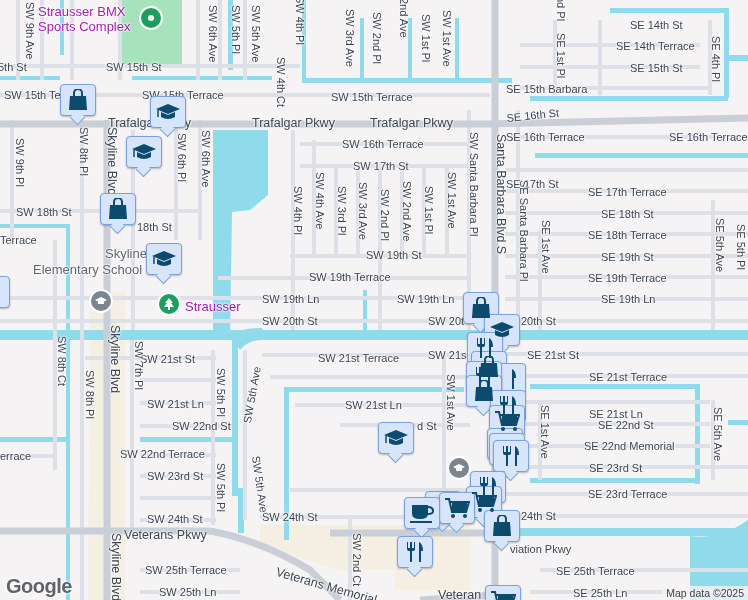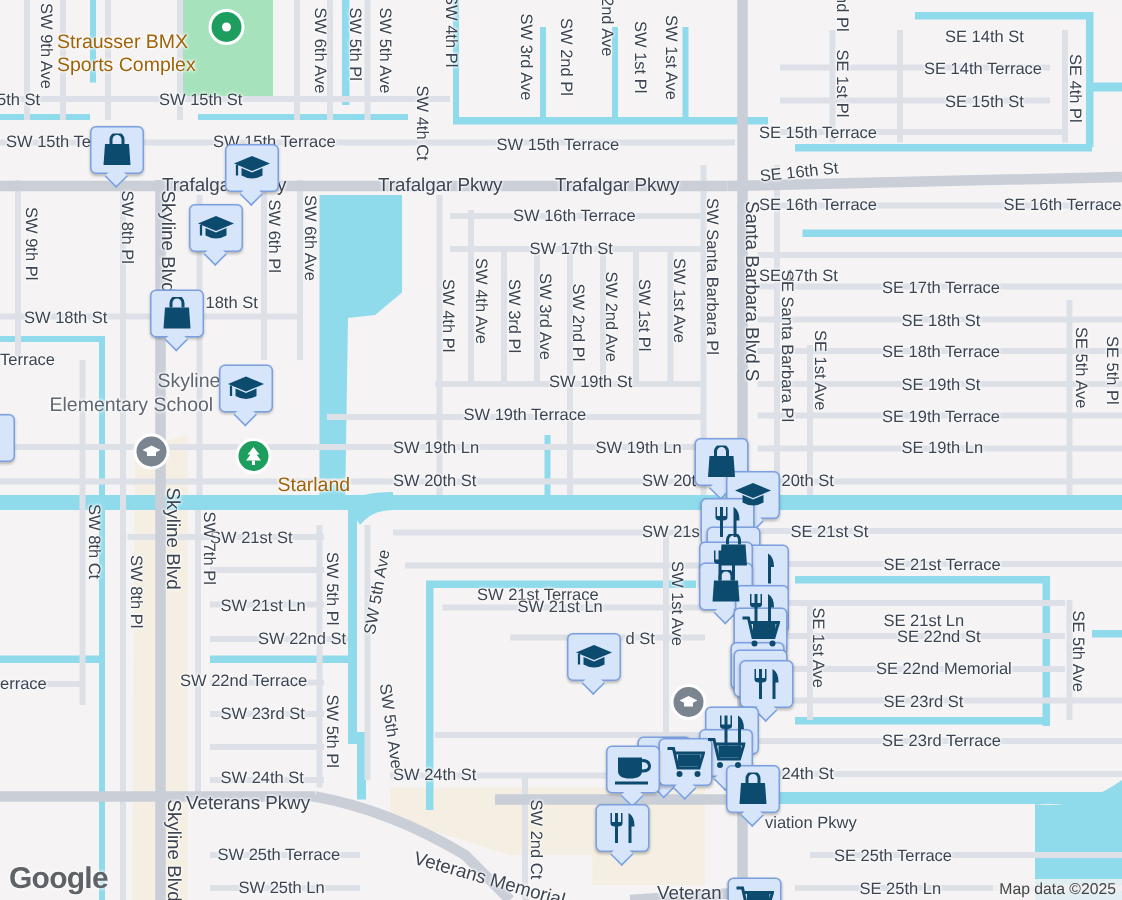--- a/index.html
+++ b/index.html
@@ -3,21 +3,21 @@
 <meta charset="utf-8">
 <style>
   html,body{margin:0;padding:0;}
   body{width:748px;height:600px;overflow:hidden;background:#f5f3f4;font-family:"Liberation Sans",sans-serif;}
   #map{position:relative;width:748px;height:600px;overflow:hidden;background:#f5f3f4;}
   svg.layer{position:absolute;left:0;top:0;}
   .lbl{position:absolute;font-size:11px;color:#3c4452;white-space:nowrap;line-height:12px;
        text-shadow:0 0 2px #fff,0 0 2px #fff,0 0 3px #fff;}
   .lbl.v{transform-origin:0 0;transform:rotate(90deg);}
   .lbl.big{font-size:12.5px;}
-  .lbl.poi{color:#a16207;font-size:13px;line-height:15px;margin-top:16px;}
+  .lbl.poi{color:#a21caf;font-size:13px;line-height:15px;}
   .lbl.poig{color:#5f6672;font-size:13px;line-height:15px;}
   .pin{position:absolute;width:34px;height:30px;background:#d7e5fb;border:1px solid #7aa0e0;border-radius:4px;
        box-shadow:0 1px 2px rgba(0,0,0,.25);display:flex;align-items:center;justify-content:center;}
   .pin::after{content:"";position:absolute;left:11px;bottom:-8px;width:10px;height:10px;background:#d7e5fb;
        border-right:1px solid #7aa0e0;border-bottom:1px solid #7aa0e0;transform:rotate(45deg);}
   .pin svg{position:relative;z-index:1;}
   .gpin{position:absolute;width:20px;height:20px;border-radius:50%;display:flex;align-items:center;justify-content:center;
         box-shadow:0 0 0 2px #fff;}
   .gpin::after{content:"";position:absolute;left:6px;bottom:-5px;width:8px;height:8px;transform:rotate(45deg);z-index:-1;}
   .gpin.grey{background:#7b8590;} .gpin.grey::after{background:#7b8590;}
@@ -180,50 +180,50 @@
   <div class="lbl" style="left:106px;top:61px">SW 15th St</div>
   <div class="lbl" style="left:4px;top:89px">SW 15th Terrace</div>
   <div class="lbl" style="left:142px;top:89px">SW 15th Terrace</div>
   <div class="lbl" style="left:331px;top:91px">SW 15th Terrace</div>
   <div class="lbl big" style="left:108px;top:117px">Trafalgar Pkwy</div>
   <div class="lbl big" style="left:370px;top:117px">Trafalgar Pkwy</div>
   <div class="lbl big" style="left:252px;top:117px">Trafalgar Pkwy</div>
   <div class="lbl" style="left:342px;top:138px">SW 16th Terrace</div>
   <div class="lbl" style="left:353px;top:160px">SW 17th St</div>
   <div class="lbl" style="left:16px;top:206px">SW 18th St</div>
-  <div class="lbl" style="left:137px;top:196px">18th St</div>
+  <div class="lbl" style="left:137px;top:221px">18th St</div>
   <div class="lbl" style="left:0px;top:234px">Terrace</div>
   <div class="lbl" style="left:366px;top:249px">SW 19th St</div>
   <div class="lbl" style="left:309px;top:271px">SW 19th Terrace</div>
   <div class="lbl" style="left:262px;top:293px">SW 19th Ln</div>
   <div class="lbl" style="left:397px;top:293px">SW 19th Ln</div>
   <div class="lbl" style="left:262px;top:315px">SW 20th St</div>
   <div class="lbl" style="left:428px;top:315px">SW 20t</div>
   <div class="lbl" style="left:140px;top:353px">SW 21st St</div>
   <div class="lbl" style="left:428px;top:349px">SW 21s</div>
-  <div class="lbl" style="left:318px;top:391px">SW 21st Terrace</div>
+  <div class="lbl" style="left:318px;top:352px">SW 21st Terrace</div>
   <div class="lbl" style="left:147px;top:398px">SW 21st Ln</div>
   <div class="lbl" style="left:345px;top:399px">SW 21st Ln</div>
   <div class="lbl" style="left:172px;top:420px">SW 22nd St</div>
   <div class="lbl" style="left:417px;top:420px">d St</div>
   <div class="lbl" style="left:0px;top:450px">errace</div>
   <div class="lbl" style="left:120px;top:448px">SW 22nd Terrace</div>
   <div class="lbl" style="left:147px;top:470px">SW 23rd St</div>
   <div class="lbl" style="left:147px;top:513px">SW 24th St</div>
   <div class="lbl" style="left:262px;top:511px">SW 24th St</div>
   <div class="lbl big" style="left:124px;top:529px">Veterans Pkwy</div>
   <div class="lbl big" style="left:278px;top:566px;transform:rotate(16deg);transform-origin:0 0">Veterans Memorial</div>
   <div class="lbl" style="left:145px;top:564px">SW 25th Terrace</div>
   <div class="lbl" style="left:159px;top:586px">SW 25th Ln</div>
   <div class="lbl big" style="left:438px;top:589px">Veteran</div>
 
   <div class="lbl" style="left:630px;top:19px">SE 14th St</div>
   <div class="lbl" style="left:616px;top:40px">SE 14th Terrace</div>
   <div class="lbl" style="left:630px;top:62px">SE 15th St</div>
-  <div class="lbl" style="left:506px;top:83px">SE 15th Terrace</div>
+  <div class="lbl" style="left:506px;top:83px">SE 15th Barbara</div>
   <div class="lbl" style="left:506px;top:112px;transform:rotate(-6deg);transform-origin:0 0">SE 16th St</div>
   <div class="lbl" style="left:506px;top:131px">SE 16th Terrace</div>
   <div class="lbl" style="left:669px;top:131px">SE 16th Terrace</div>
   <div class="lbl" style="left:506px;top:178px">SE 17th St</div>
   <div class="lbl" style="left:588px;top:186px">SE 17th Terrace</div>
   <div class="lbl" style="left:601px;top:208px">SE 18th St</div>
   <div class="lbl" style="left:588px;top:229px">SE 18th Terrace</div>
   <div class="lbl" style="left:601px;top:251px">SE 19th St</div>
   <div class="lbl" style="left:588px;top:272px">SE 19th Terrace</div>
   <div class="lbl" style="left:601px;top:293px">SE 19th Ln</div>
@@ -301,21 +301,21 @@
         <path d="M6 1 L12 4 L6 7 L0 4 Z" fill="#fff"></path>
         <rect x="3" y="5" width="6" height="3" fill="#fff"></rect>
       </svg>
   </div>
   <div class="gpin green" style="left:159px;top:294px">
     <svg width="12" height="12" viewBox="0 0 12 12">
         <path d="M6 0 L10 5 L8 5 L11 9 L1 9 L4 5 L2 5 Z" fill="#fff"></path>
         <rect x="5" y="9" width="2" height="3" fill="#fff"></rect>
       </svg>
   </div>
-  <div class="lbl poi" style="left:185px;top:299px">Starland</div>
+  <div class="lbl poi" style="left:185px;top:299px">Strausser</div>
   <div class="gpin grey" style="left:449px;top:458px">
     <svg width="12" height="10" viewBox="0 0 12 10">
         <path d="M6 1 L12 4 L6 7 L0 4 Z" fill="#fff"></path>
         <rect x="3" y="5" width="6" height="3" fill="#fff"></rect>
       </svg>
   </div>
 
   <div class="pin" style="left:-26px;top:276px"></div>
 
   <div class="pin" style="left:60px;top:84px">

